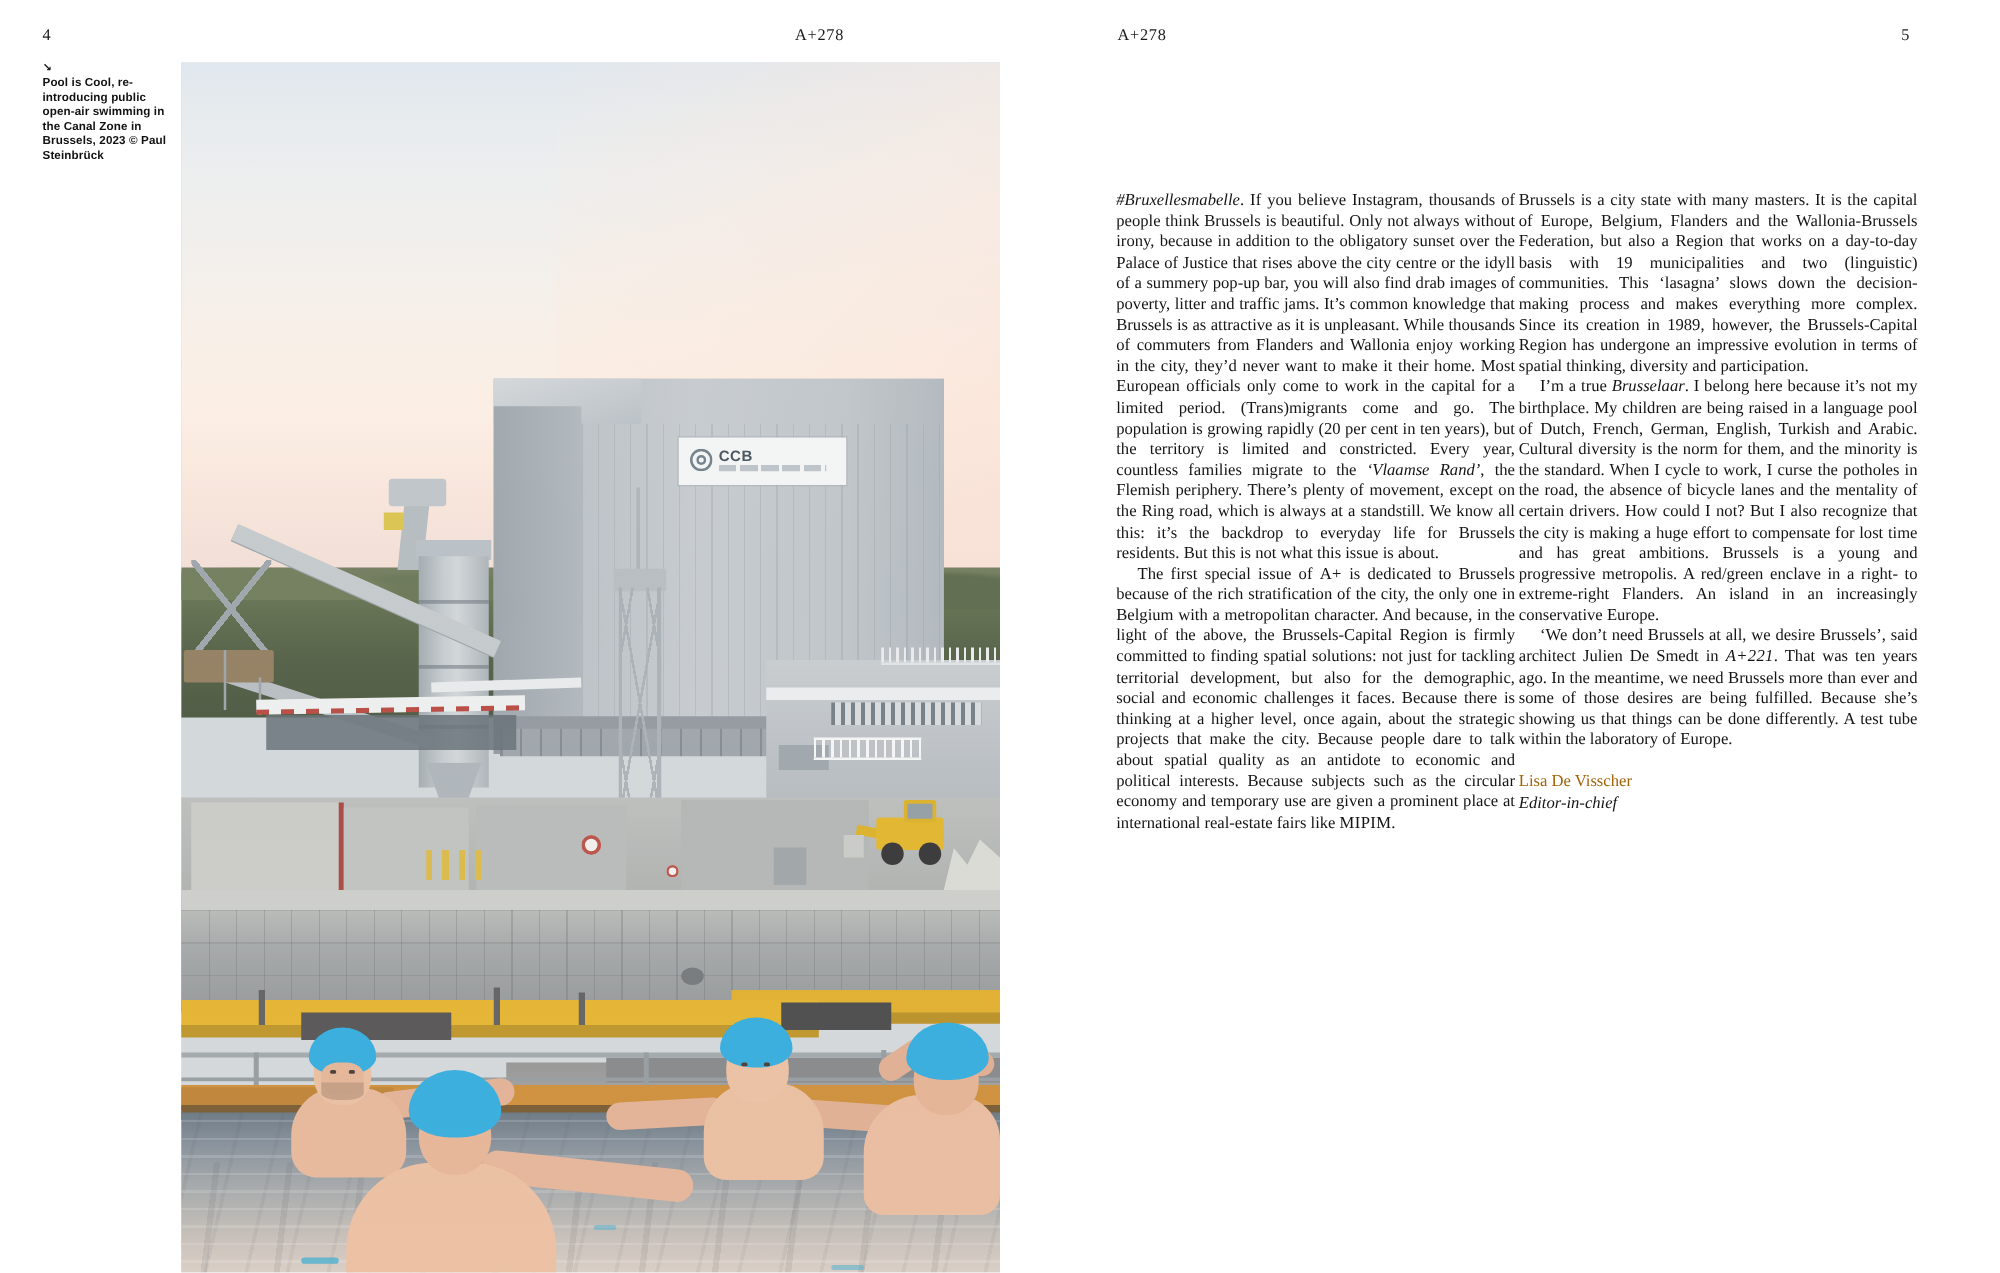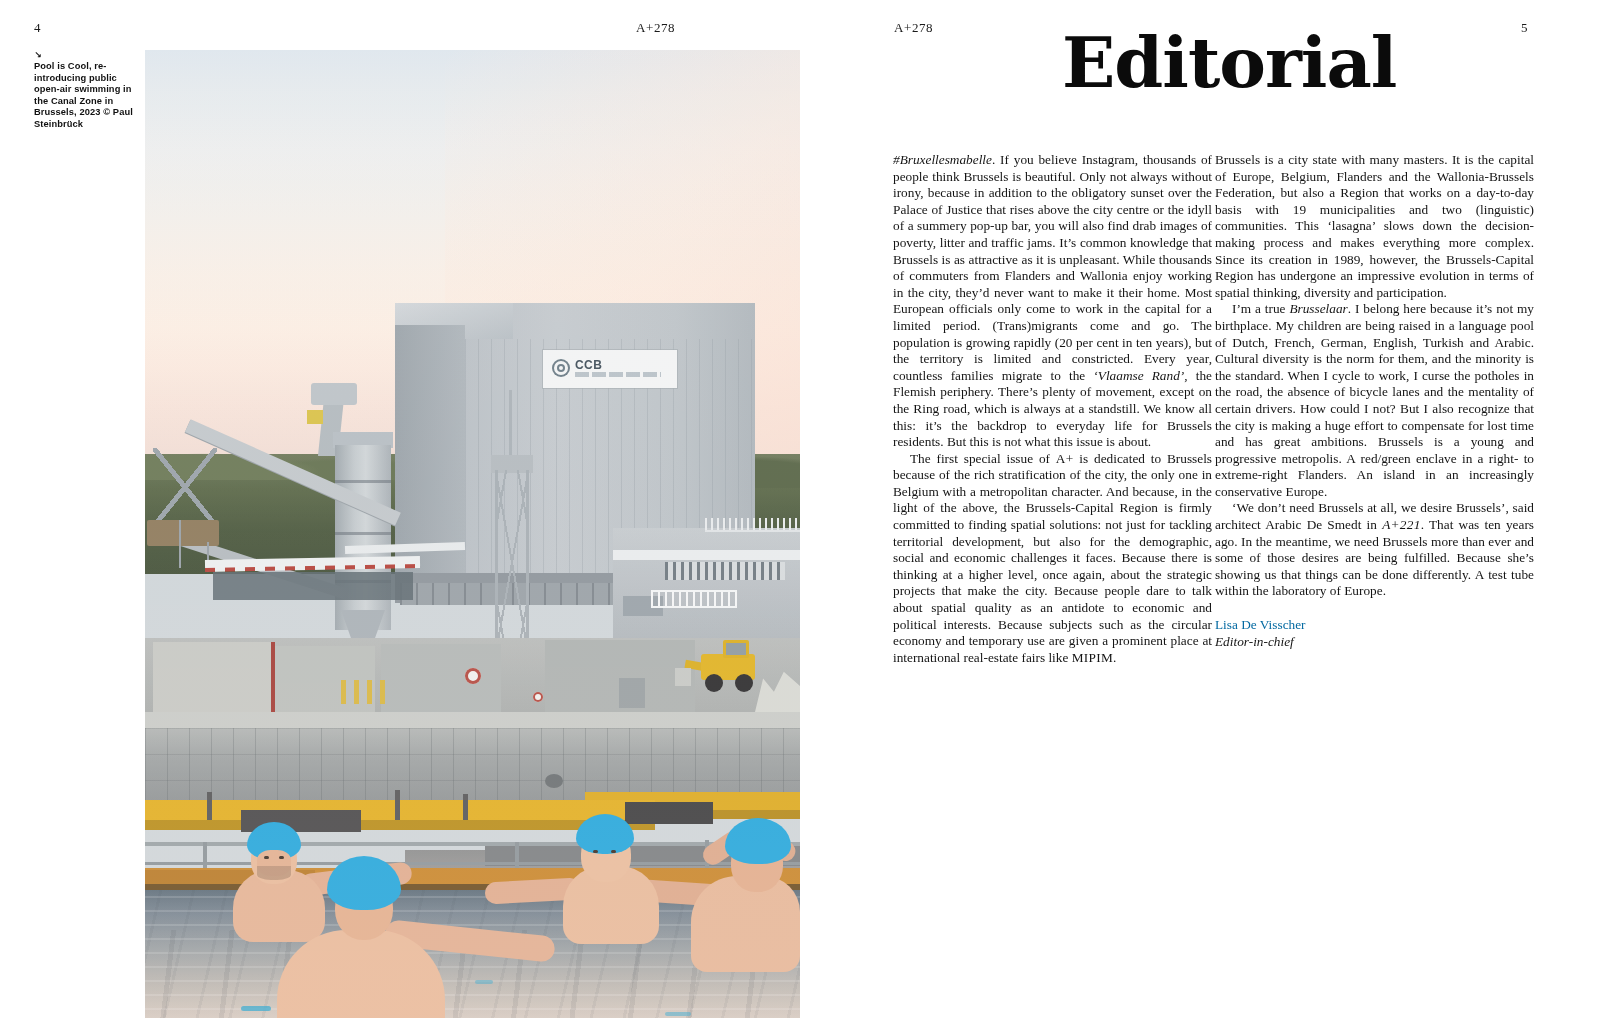--- a/index.html
+++ b/index.html
@@ -247,21 +247,21 @@
   .col-b{left:322px;}
 
   .col p{margin:0;font-family:"Liberation Serif",serif;font-size:13.3px;line-height:16.6px;
         text-align:justify;color:#141414;hyphens:auto;}
   .col p + p{text-indent:17px;}
   .col p em{font-style:italic;}
   .sc{font-variant:small-caps;letter-spacing:.3px;}
   .sc-i{font-variant:small-caps;font-style:italic;letter-spacing:.3px;}
 
   .sig{margin-top:17px;}
-  .sig .name{font-family:"Liberation Serif",serif;font-size:13.3px;line-height:16.6px;color:#0369a1;}
+  .sig .name{font-family:"Liberation Serif",serif;font-size:13.3px;line-height:16.6px;color:#a16207;}
   .sig .role{font-family:"Liberation Serif",serif;font-style:italic;font-size:13.3px;line-height:16.6px;color:#141414;}
 </style>
 </head>
 <body>
 
 <div class="spread">
 
   <div class="folio folio-left">4</div>
   <div class="runhead runhead-verso">A+278</div>
 
@@ -410,33 +410,32 @@
 
     <div class="ph rip-cyan3"></div>
     <div class="ph rip-cyan4"></div>
 
     <div class="ph photo-tone"></div>
   </div>
 
   <div class="runhead runhead-recto">A+278</div>
   <div class="folio folio-right">5</div>
 
-  <div class="ed-title">Editorial</div>
 
   <div class="cols">
 
     <div class="col col-a">
       <p><em>#Bruxellesmabelle</em><span>. If you believe Instagram, thousands of people think Brussels is beautiful. Only not always without irony, because in addition to the obligatory sunset over the Palace of Justice that rises above the city centre or the idyll of a summery pop-up bar, you will also find drab images of poverty, litter and traffic jams. It’s common knowledge that Brussels is as attractive as it is unpleasant. While thousands of commuters from Flanders and Wallonia enjoy working in the city, they’d never want to make it their home. Most European officials only come to work in the capital for a limited period. (Trans)migrants come and go. The population is growing rapidly (20 per cent in ten years), but the territory is limited and constricted. Every year, countless families migrate to the </span><em>‘Vlaamse Rand’</em><span>, the Flemish periphery. There’s plenty of movement, except on the Ring road, which is always at a standstill. We know all this: it’s the backdrop to everyday life for Brussels residents. But this is not what this issue is about.</span></p>
       <p><span>The first special issue of </span><span class="sc">A+</span><span> is dedicated to Brussels because of the rich stratification of the city, the only one in Belgium with a metropolitan character. And because, in the light of the above, the Brussels-Capital Region is firmly committed to finding spatial solutions: not just for tackling territorial development, but also for the demographic, social and economic challenges it faces. Because there is thinking at a higher level, once again, about the strategic projects that make the city. Because people dare to talk about spatial quality as an antidote to economic and political interests. Because subjects such as the circular economy and temporary use are given a prominent place at international real-estate fairs like </span><span class="sc">MIPIM</span><span>.</span></p>
     </div>
 
     <div class="col col-b">
       <p>Brussels is a city state with many masters. It is the capital of Europe, Belgium, Flanders and the Wallonia-Brussels Federation, but also a Region that works on a day-to-day basis with 19 municipalities and two (linguistic) communities. This ‘lasagna’ slows down the decision-making process and makes everything more complex. Since its creation in 1989, however, the Brussels-Capital Region has undergone an impressive evolution in terms of spatial thinking, diversity and participation.</p>
       <p><span>I’m a true </span><em>Brusselaar</em><span>. I belong here because it’s not my birthplace. My children are being raised in a language pool of Dutch, French, German, English, Turkish and Arabic. Cultural diversity is the norm for them, and the minority is the standard. When I cycle to work, I curse the potholes in the road, the absence of bicycle lanes and the mentality of certain drivers. How could I not? But I also recognize that the city is making a huge effort to compensate for lost time and has great ambitions. Brussels is a young and progressive metropolis. A red/green enclave in a right- to extreme-right Flanders. An island in an increasingly conservative Europe.</span></p>
-      <p><span>‘We don’t need Brussels at all, we desire Brussels’, said architect Arabic De Smedt in </span><span class="sc-i">A+221</span><span>. That was ten years ago. In the meantime, we need Brussels more than ever and some of those desires are being fulfilled. Because she’s showing us that things can be done differently. A test tube within the laboratory of Europe.</span></p>
+      <p><span>‘We don’t need Brussels at all, we desire Brussels’, said architect Julien De Smedt in </span><span class="sc-i">A+221</span><span>. That was ten years ago. In the meantime, we need Brussels more than ever and some of those desires are being fulfilled. Because she’s showing us that things can be done differently. A test tube within the laboratory of Europe.</span></p>
       <div class="sig">
         <div class="name">Lisa De Visscher</div>
         <div class="role">Editor-in-chief</div>
       </div>
     </div>
 
   </div>
 </div>
 
 </body></html>

